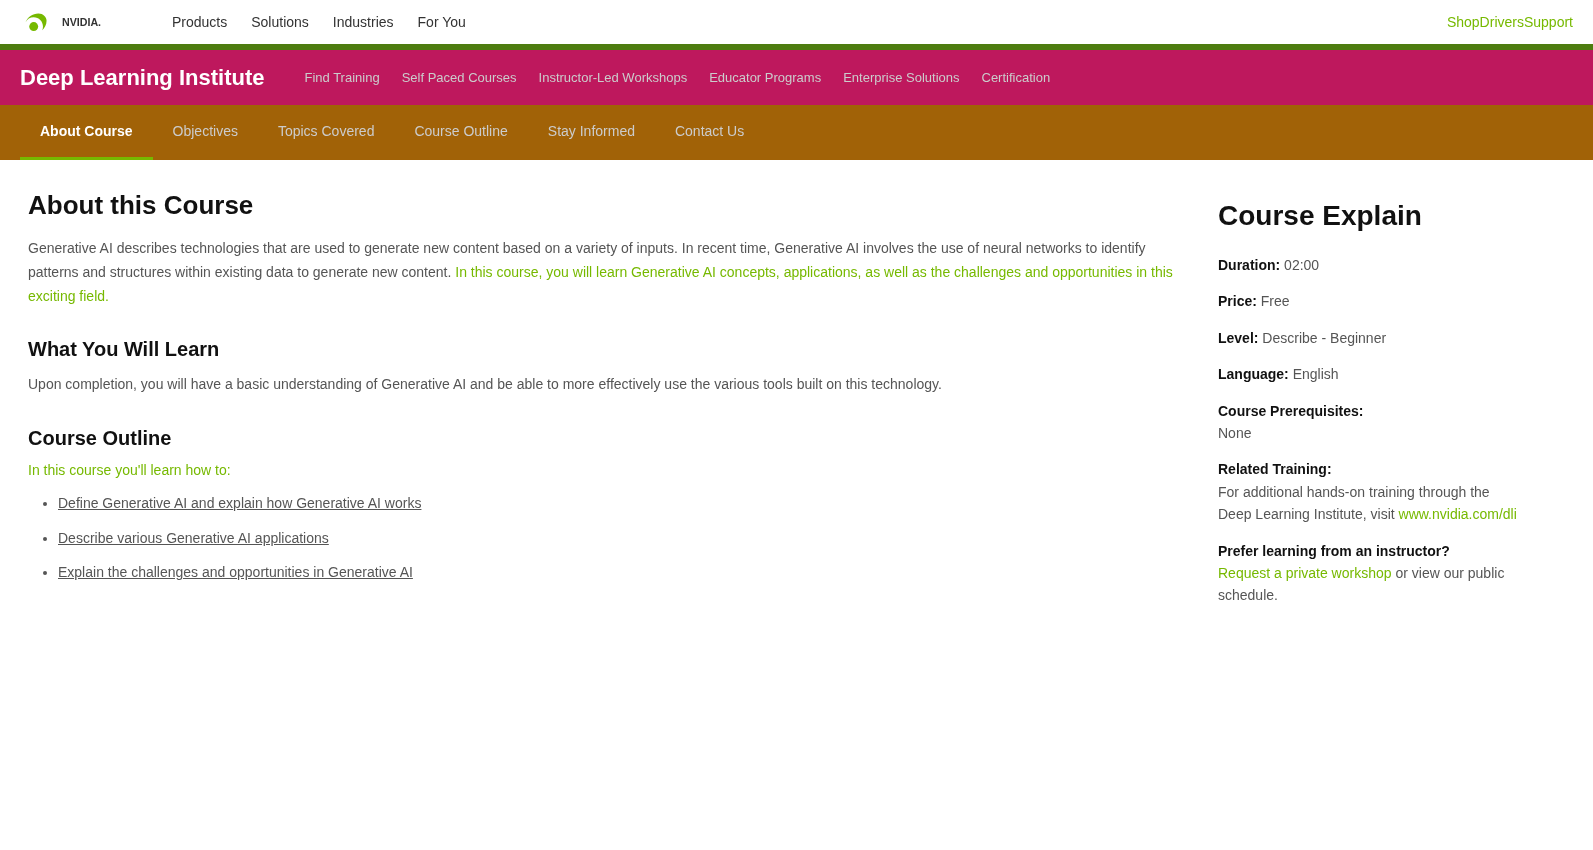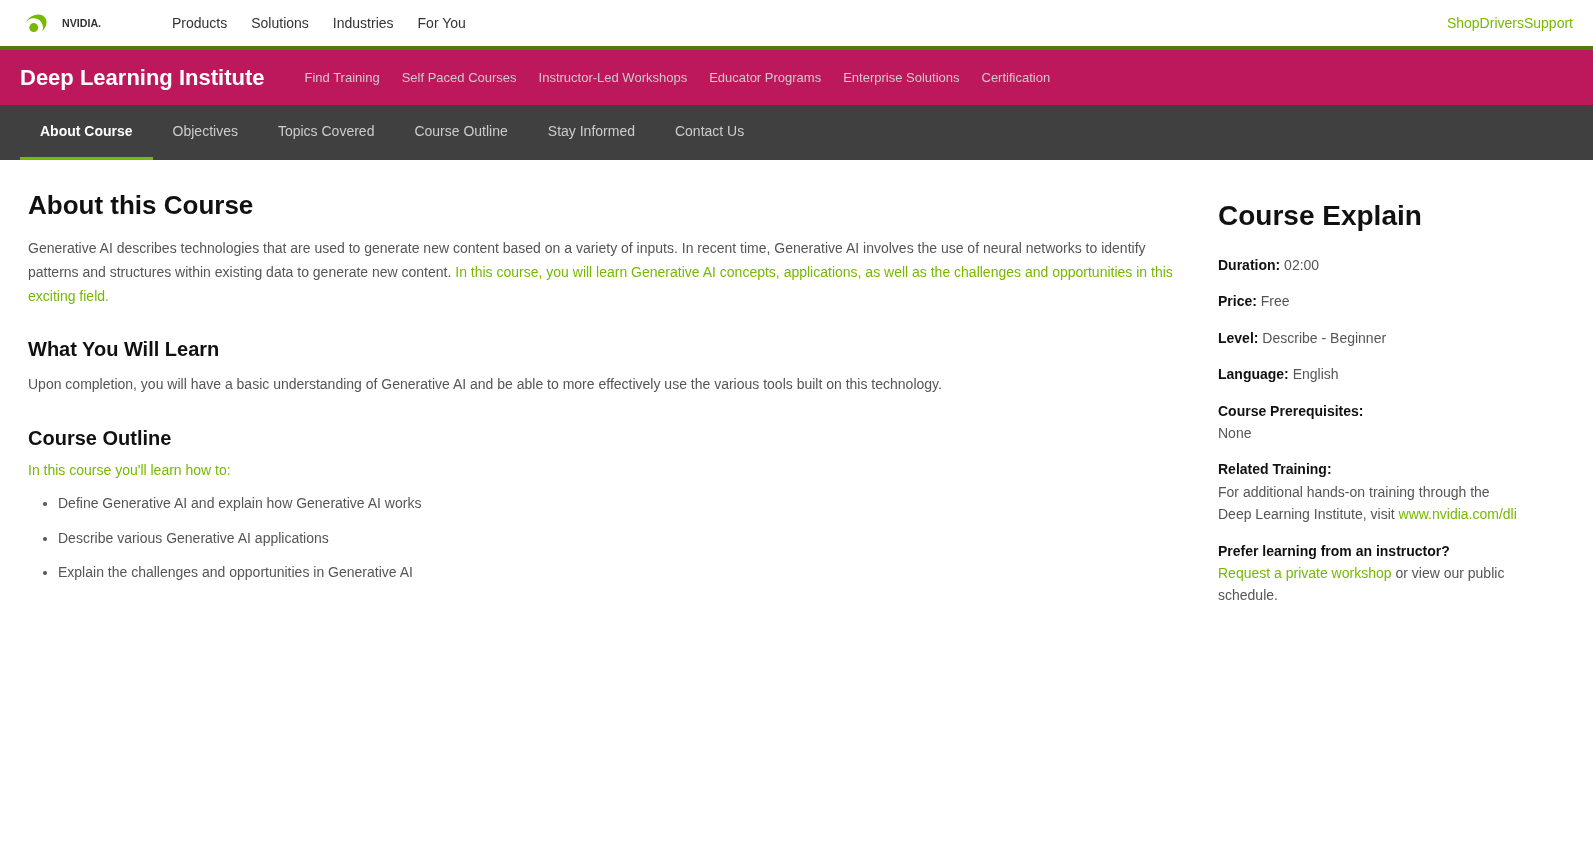--- a/index.html
+++ b/index.html
@@ -5,21 +5,21 @@
     * { margin: 0; padding: 0; box-sizing: border-box; }
     body { font-family: Arial, Helvetica, sans-serif; font-size: 14px; color: #333; background: #fff; }
 
     
     .top-nav {
       display: flex;
       align-items: center;
       padding: 0 20px;
       height: 50px;
       background: #fff;
-      border-bottom: 4px solid #4d7c0f;
+      border-bottom: 6px solid #4d7c0f;
     }
     .logo-area {
       display: flex;
       align-items: center;
       margin-right: 30px;
     }
     .nvidia-logo {
       display: flex;
       align-items: center;
       gap: 6px;
@@ -71,21 +71,21 @@
     }
     .dli-nav-links a {
       text-decoration: none;
       color: #ccc;
       font-size: 13px;
       white-space: nowrap;
     }
 
     
     .course-subnav {
-      background: #404040;
+      background: #a16207;
       display: flex;
       align-items: stretch;
       padding: 0 20px;
       height: 55px;
       gap: 0;
     }
     .course-subnav-item {
       display: flex;
       align-items: center;
       padding: 0 20px;
@@ -145,20 +145,21 @@
     }
     .outline-intro {
       font-size: 14px;
       color: #76b900;
       margin-bottom: 14px;
     }
     .bullet-list {
       list-style: disc;
       padding-left: 30px;
       color: #555;
+      text-decoration: underline;
     }
     .bullet-list li {
       font-size: 14px;
       color: #555;
       margin-bottom: 12px;
       line-height: 1.6;
     }
 
     
     .details-title {

